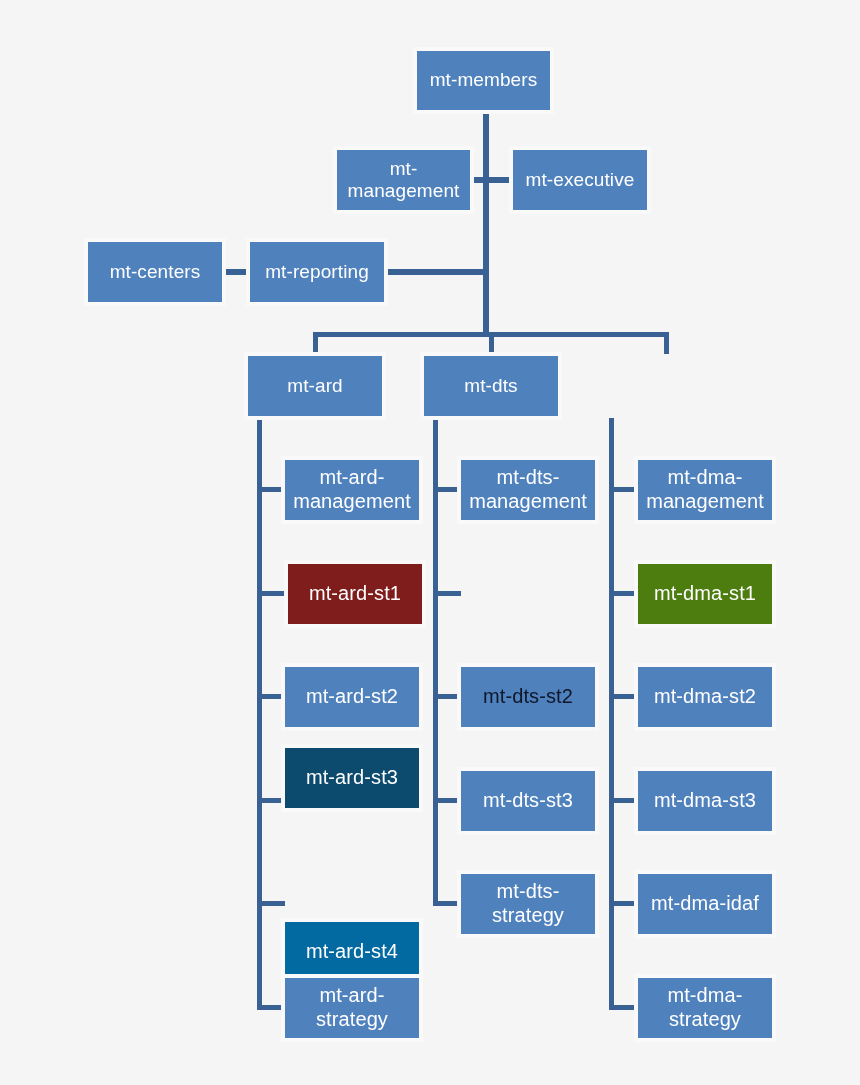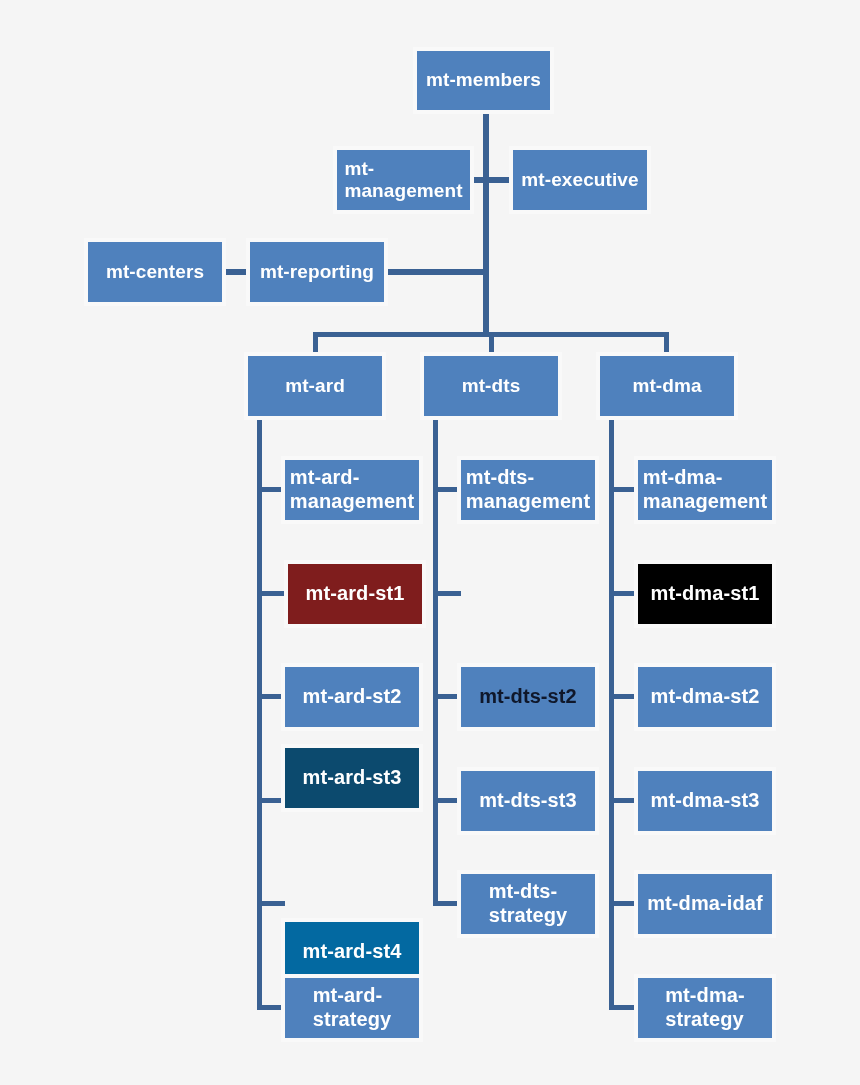--- a/index.html
+++ b/index.html
@@ -29,24 +29,25 @@
   }
   .node {
     position: absolute;
     box-sizing: border-box;
     background: #4f81bd;
     border: 4px solid #4c1d95;
     color: #ffffff;
     display: flex;
     align-items: center;
     justify-content: center;
+    text-align: center;
     font-size: 19px;
     line-height: 1.18;
     letter-spacing: 0.1px;
-    font-weight: 700;
+    font-weight: 400;
     white-space: pre-line;
     z-index: 2;
   }
   .node.small {
     font-size: 20px;
   }
 </style>
 </head>
 <body>
 
@@ -86,40 +87,39 @@
 
   <div class="node" style="left: 413px; top: 47px; width: 141px; height: 67px; background: rgb(79, 129, 189); border-color: rgb(249, 249, 249); color: rgb(255, 255, 255);">mt-members</div>
   <div class="node" style="left: 333px; top: 146px; width: 141px; height: 68px; background: rgb(79, 129, 189); border-color: rgb(249, 249, 249); color: rgb(255, 255, 255);">mt-
 management</div>
   <div class="node" style="left: 84px; top: 238px; width: 142px; height: 68px; background: rgb(79, 129, 189); border-color: rgb(249, 249, 249); color: rgb(255, 255, 255);">mt-centers</div>
   <div class="node" style="left: 509px; top: 146px; width: 142px; height: 68px; background: rgb(79, 129, 189); border-color: rgb(249, 249, 249); color: rgb(255, 255, 255);">mt-executive</div>
   <div class="node" style="left: 246px; top: 238px; width: 142px; height: 68px; background: rgb(79, 129, 189); border-color: rgb(249, 249, 249); color: rgb(255, 255, 255);">mt-reporting</div>
 
   <div class="node" style="left: 244px; top: 352px; width: 142px; height: 68px; background: rgb(79, 129, 189); border-color: rgb(249, 249, 249); color: rgb(255, 255, 255);">mt-ard</div>
   <div class="node" style="left: 420px; top: 352px; width: 142px; height: 68px; background: rgb(79, 129, 189); border-color: rgb(249, 249, 249); color: rgb(255, 255, 255);">mt-dts</div>
-  <div class="node" style="left: 596px; top: 352px; width: 142px; height: 68px; background: rgb(79, 129, 189); border-color: rgb(249, 249, 249); color: rgb(255, 255, 255);">mt-dma</div>
 
   <div class="node small" style="left: 281px; top: 456px; width: 142px; height: 68px; background: rgb(79, 129, 189); border-color: rgb(249, 249, 249); color: rgb(255, 255, 255);">mt-ard-
 management</div>
   <div class="node small" style="left: 284px; top: 560px; width: 142px; height: 68px; background: #7f1d1d; border-color: rgb(249, 249, 249); color: rgb(255, 255, 255);">mt-ard-st1</div>
   <div class="node small" style="left: 281px; top: 663px; width: 142px; height: 68px; background: rgb(79, 129, 189); border-color: rgb(249, 249, 249); color: rgb(255, 255, 255);">mt-ard-st2</div>
   <div class="node small" style="left: 281px; top: 744px; width: 142px; height: 68px; background: #0c4a6e; border-color: rgb(249, 249, 249); color: rgb(255, 255, 255);">mt-ard-st3</div>
   <div class="node small" style="left: 281px; top: 918px; width: 142px; height: 68px; background: #0369a1; border-color: rgb(249, 249, 249); color: rgb(255, 255, 255);">mt-ard-st4</div>
   <div class="node small" style="left: 281px; top: 974px; width: 142px; height: 68px; background: rgb(79, 129, 189); border-color: rgb(249, 249, 249); color: rgb(255, 255, 255);">mt-ard-
 strategy</div>
 
   <div class="node small" style="left: 457px; top: 456px; width: 142px; height: 68px; background: rgb(79, 129, 189); border-color: rgb(249, 249, 249); color: rgb(255, 255, 255);">mt-dts-
 management</div>
   <div class="node small" style="left: 457px; top: 663px; width: 142px; height: 68px; background: rgb(79, 129, 189); border-color: rgb(249, 249, 249); color: #0f172a;">mt-dts-st2</div>
   <div class="node small" style="left: 457px; top: 767px; width: 142px; height: 68px; background: rgb(79, 129, 189); border-color: rgb(249, 249, 249); color: rgb(255, 255, 255);">mt-dts-st3</div>
   <div class="node small" style="left: 457px; top: 870px; width: 142px; height: 68px; background: rgb(79, 129, 189); border-color: rgb(249, 249, 249); color: rgb(255, 255, 255);">mt-dts-
 strategy</div>
 
   <div class="node small" style="left: 634px; top: 456px; width: 142px; height: 68px; background: rgb(79, 129, 189); border-color: rgb(249, 249, 249); color: rgb(255, 255, 255);">mt-dma-
 management</div>
-  <div class="node small" style="left: 634px; top: 560px; width: 142px; height: 68px; background: #000000; border-color: rgb(249, 249, 249); color: rgb(255, 255, 255);">mt-dma-st1</div>
+  <div class="node small" style="left: 634px; top: 560px; width: 142px; height: 68px; background: #4d7c0f; border-color: rgb(249, 249, 249); color: rgb(255, 255, 255);">mt-dma-st1</div>
   <div class="node small" style="left: 634px; top: 663px; width: 142px; height: 68px; background: rgb(79, 129, 189); border-color: rgb(249, 249, 249); color: rgb(255, 255, 255);">mt-dma-st2</div>
   <div class="node small" style="left: 634px; top: 767px; width: 142px; height: 68px; background: rgb(79, 129, 189); border-color: rgb(249, 249, 249); color: rgb(255, 255, 255);">mt-dma-st3</div>
   <div class="node small" style="left: 634px; top: 870px; width: 142px; height: 68px; background: rgb(79, 129, 189); border-color: rgb(249, 249, 249); color: rgb(255, 255, 255);">mt-dma-idaf</div>
   <div class="node small" style="left: 634px; top: 974px; width: 142px; height: 68px; background: rgb(79, 129, 189); border-color: rgb(249, 249, 249); color: rgb(255, 255, 255);">mt-dma-
 strategy</div>
 
 </div>
 
 </body></html>

